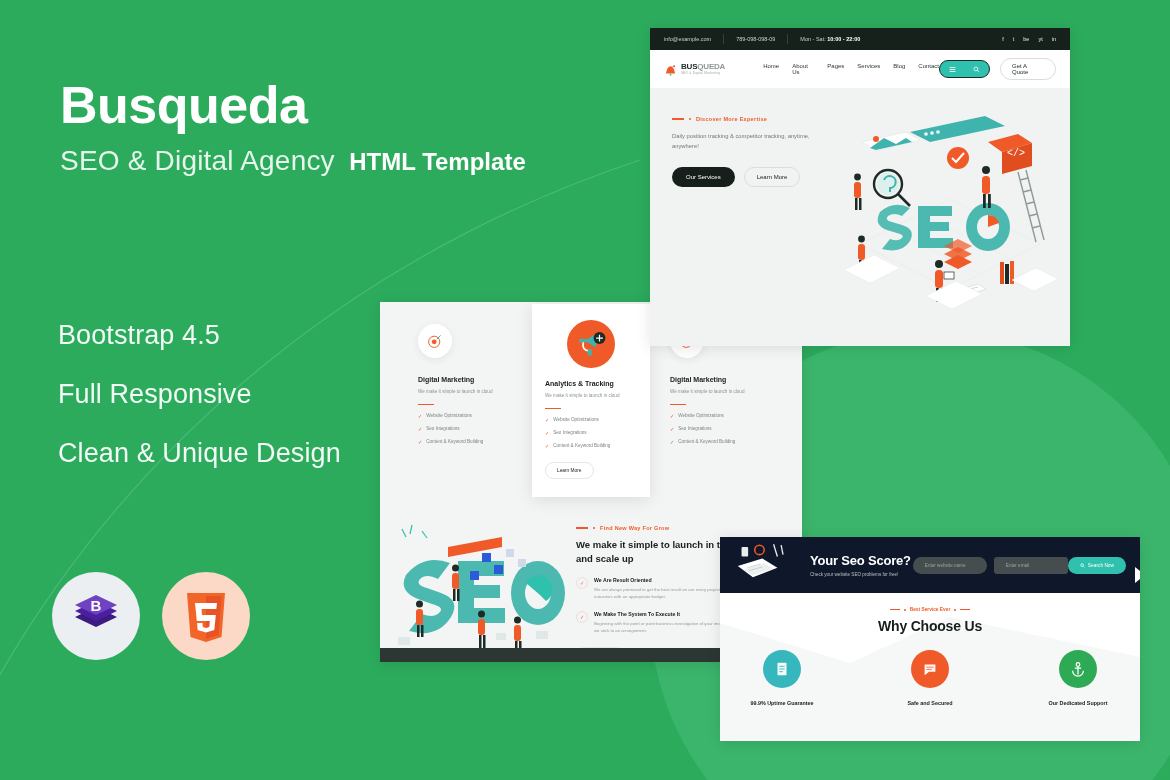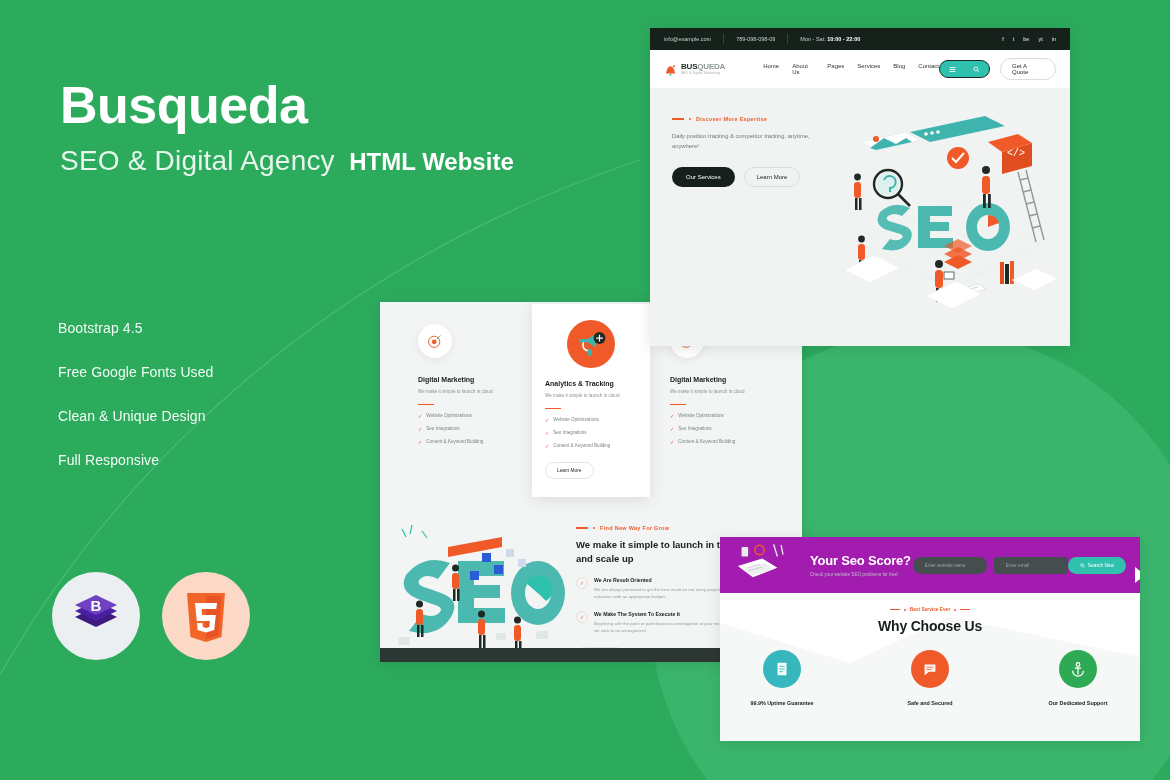--- a/index.html
+++ b/index.html
@@ -30,21 +30,21 @@
   .promo-sub{ margin-top:12px; white-space:nowrap; }
   .promo-sub .light{
     font-size:28px; color:#e6f6ec; font-weight:300; letter-spacing:0.2px;
   }
   .promo-sub .bold{
     font-size:24px; color:#ffffff; font-weight:bold; margin-left:10px;
   }
 
   .features{ position:absolute; left:58px; top:320px; z-index:4; }
   .feature-item{
-    font-size:14px; color:#f2fbf5; font-weight:400;
+    font-size:27px; color:#f2fbf5; font-weight:400;
     margin-bottom:28px; letter-spacing:0.1px;
   }
 
   .badges{ position:absolute; left:52px; top:572px; z-index:4; display:flex; gap:22px; }
   .badge{
     width:88px; height:88px; border-radius:50%;
     display:flex; align-items:center; justify-content:center;
   }
   .badge.bs{ background:#eceff1; }
   .badge.html5{ background:#fbd9c6; }
@@ -127,21 +127,21 @@
   .feat-circle{ width:12px; height:12px; border-radius:50%; border:1px solid #eadfda;
                 display:flex; align-items:center; justify-content:center; color:#f05a28; font-size:5px; flex:none;}
   .feat-row h4{ font-size:5.2px; color:#171f1b; margin-bottom:3px;}
   .feat-row p{ font-size:4.3px; color:#949c97; line-height:1.7;}
   .sec2 .learn2{ display:inline-block; margin-top:12px; border:1px solid #e2e6e4;
                  border-radius:10px; padding:5px 11px; font-size:4.8px; color:#171f1b; background:#fff;}
   .panelB-footer{ position:absolute; left:0; bottom:0; width:100%; height:14px; background:#2c3633;}
 
   
   #panelC{ left:720px; top:537px; width:420px; height:204px; z-index:7; background:#fff;}
-  .scorebar{ height:56px; background:#a21caf; display:flex; align-items:center; padding:0 14px; position:relative;}
+  .scorebar{ height:56px; background:#0f172a; display:flex; align-items:center; padding:0 14px; position:relative;}
   .scorebar .art{ width:66px; }
   .score-copy{ margin-left:10px; }
   .score-copy h2{ color:#fff; font-size:13px; letter-spacing:-0.2px;}
   .score-copy p{ color:#b7c0c0; font-size:4.6px; margin-top:4px;}
   .score-form{ margin-left:auto; display:flex; align-items:center; gap:7px; }
   .score-input{ width:74px; height:17px; border-radius:9px; background:#454d4e; color:#9aa3a3;
                 font-size:4.6px; display:flex; align-items:center; padding-left:12px;}
   .score-input.sq{ border-radius:3px; }
   .score-btn{ height:17px; border-radius:9px; background:#2fc1ae; color:#fff; font-size:4.8px;
               display:flex; align-items:center; gap:3px; padding:0 12px; margin-left:-7px;}
@@ -166,29 +166,28 @@
 
 <div class="bg-circle"></div>
 <svg class="bg-curve" width="760" height="620" viewBox="0 0 760 620">
   <path d="M700 10 C 430 100, 170 290, 20 600" fill="none" stroke="#64c48c" stroke-width="1.2" opacity="0.55"></path>
 </svg>
 
 <div class="promo">
   <div class="promo-title">Busqueda</div>
   <div class="promo-sub">
     <span class="light">SEO &amp; Digital Agency</span>
-    <span class="bold">HTML Website</span>
+    <span class="bold">HTML Template</span>
   </div>
 </div>
 
 <div class="features">
   <div class="feature-item">Bootstrap 4.5</div>
-  <div class="feature-item">Free Google Fonts Used</div>
+  <div class="feature-item">Full Responsive</div>
   <div class="feature-item">Clean &amp; Unique Design</div>
-  <div class="feature-item">Full Responsive</div>
 </div>
 
 <div class="badges">
   <div class="badge bs">
     <svg width="58" height="58" viewBox="0 0 58 58">
       <path d="M29 40 L8 30 L29 20 L50 30 Z" fill="#3d1b80"></path>
       <path d="M29 34 L8 24 L29 14 L50 24 Z" fill="#4a1fa0"></path>
       <path d="M29 28 L8 18 L29 8 L50 18 Z" fill="#6f42c1"></path>
       <text x="29" y="24" font-family="'Liberation Sans',sans-serif" font-size="15" font-weight="bold" fill="#ffffff" text-anchor="middle">B</text>
     </svg>

